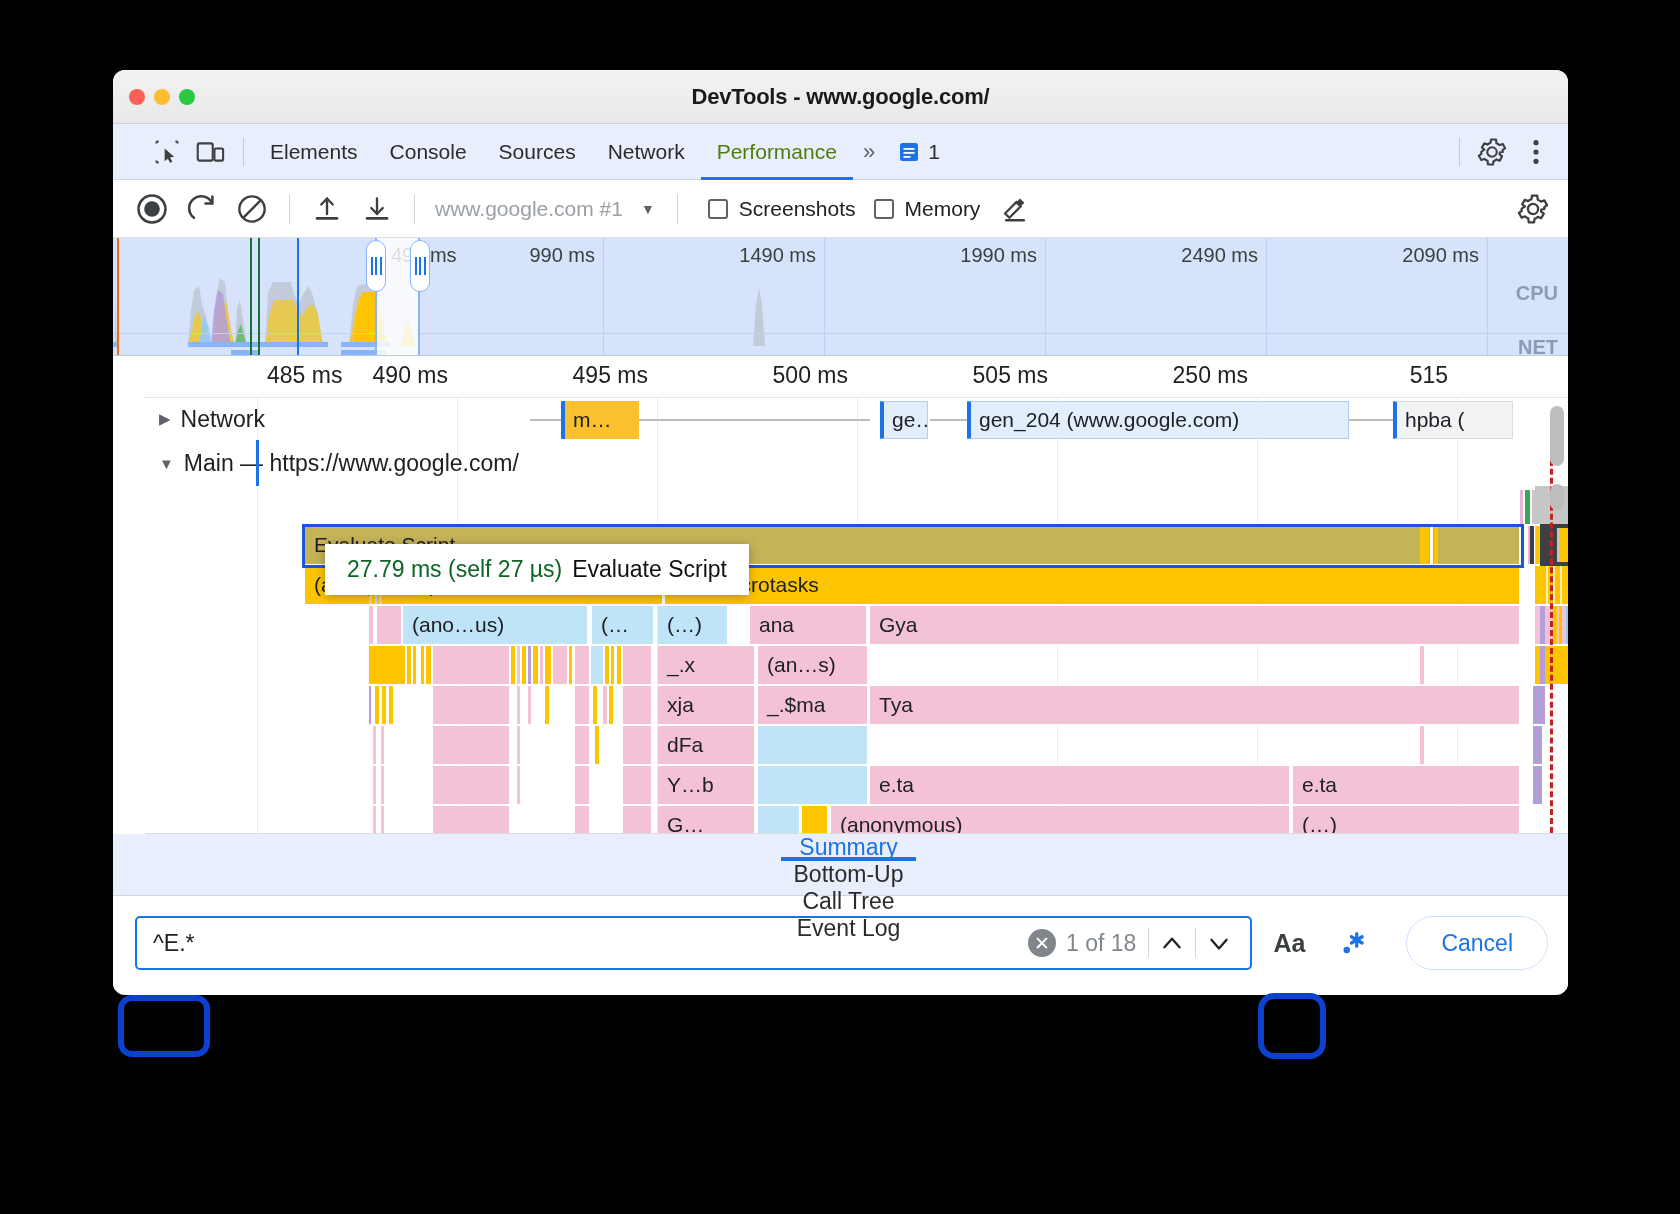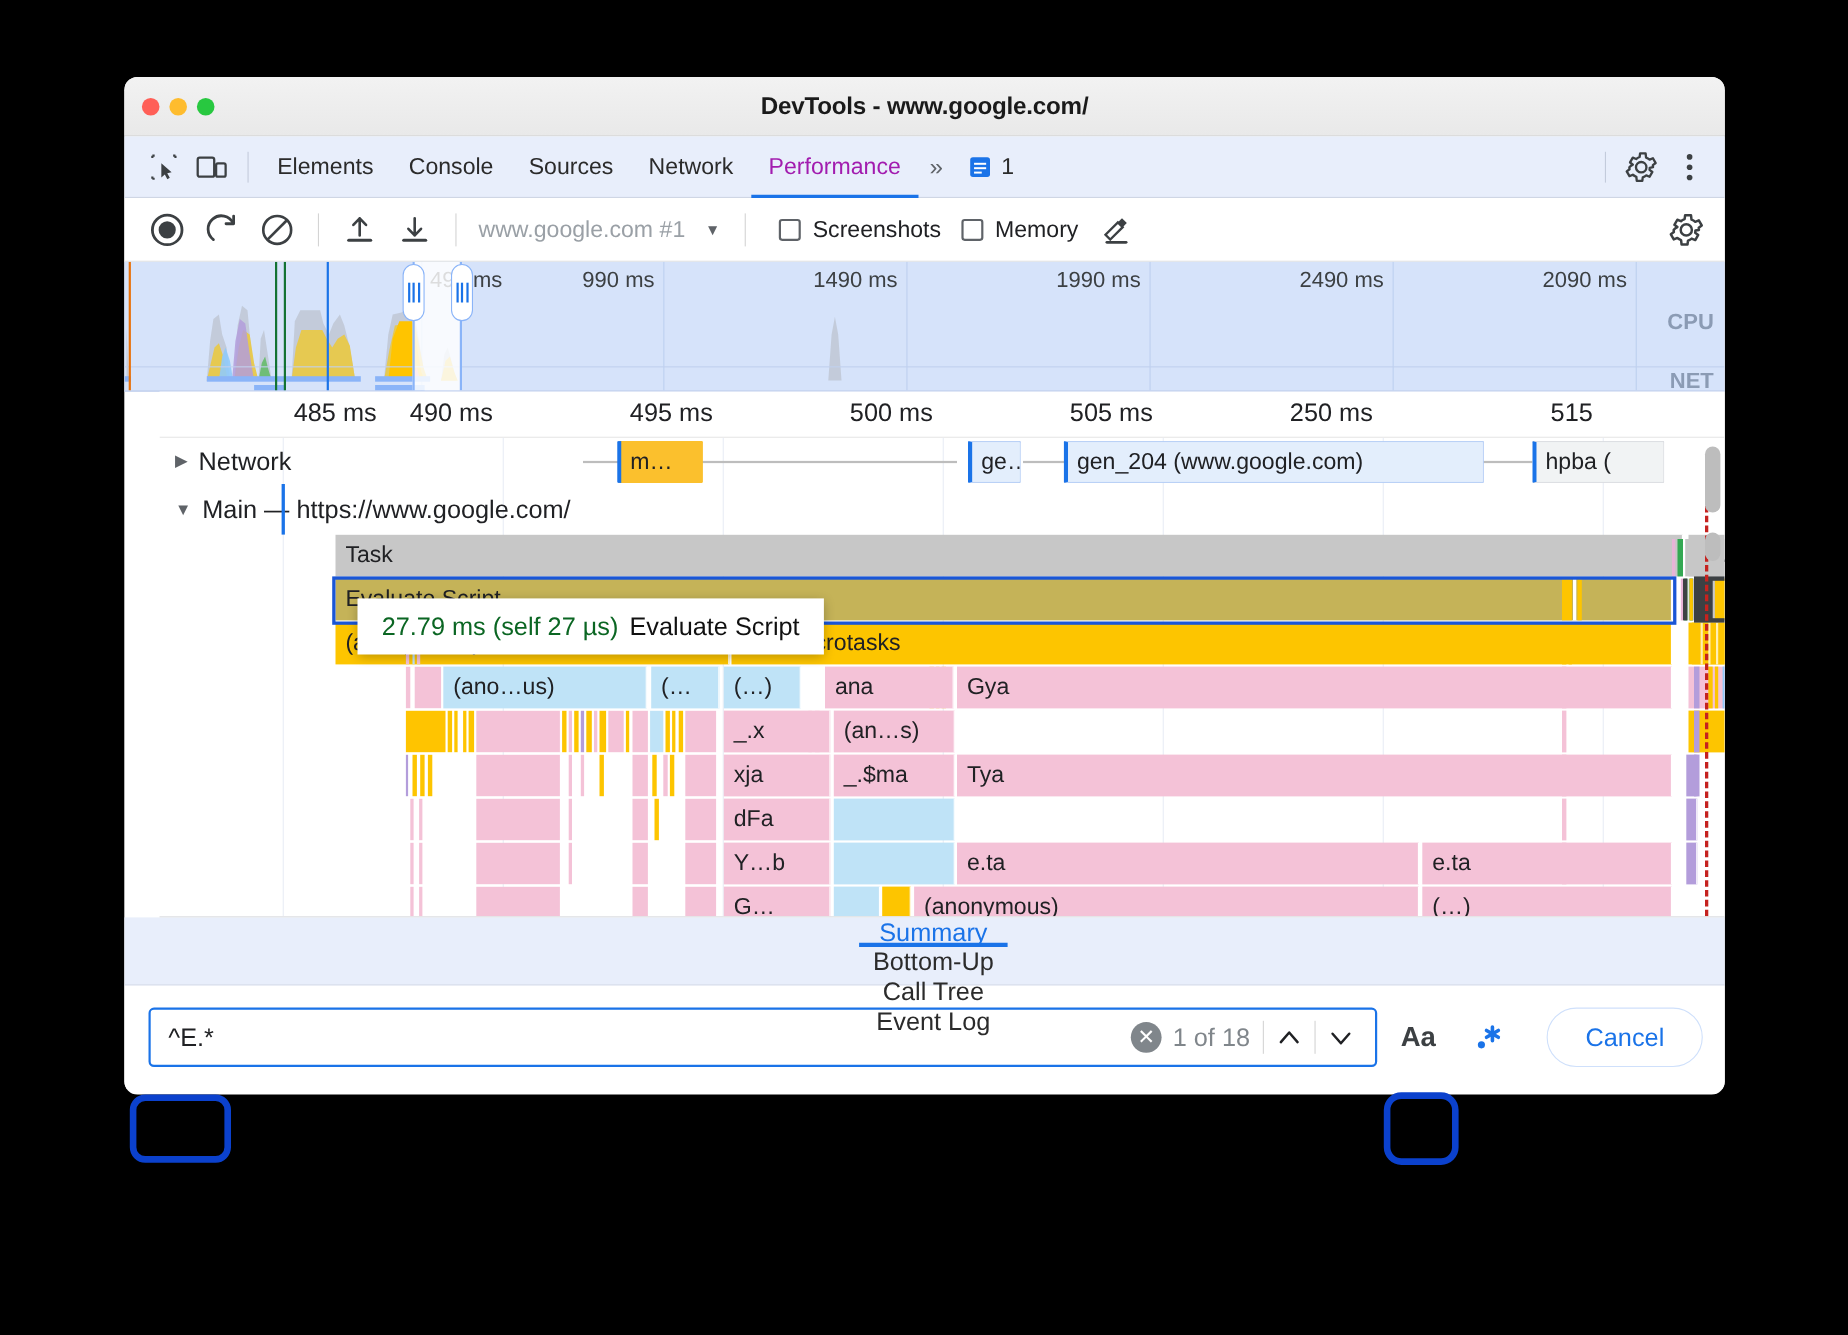--- a/index.html
+++ b/index.html
@@ -38,36 +38,36 @@
     font-size: 22px; font-weight: bold; color: #1a1a1a;
     letter-spacing: -0.2px;
   }
 
   
   #tabstrip {
     height: 56px;
     background: #e8eefb;
     display: flex; align-items: center;
     border-bottom: 1px solid #cfd6e4;
-    padding-left: 14px;
+    padding-left: 32px;
     position: relative;
   }
   .tb-icon {
     width: 44px; height: 40px;
     display: flex; align-items: center; justify-content: center;
     cursor: pointer;
   }
   .tabsep { width: 1px; height: 28px; background: #c3cbdb; margin: 0 10px; }
   .tab {
     font-size: 21px; color: #2b2b2b;
     padding: 0 16px; height: 56px;
     display: flex; align-items: center;
     cursor: pointer; white-space: nowrap;
   }
-  .tab.active { color: #a21caf; box-shadow: inset 0 -3px 0 #1a73e8; }
+  .tab.active { color: #4d7c0f; box-shadow: inset 0 -3px 0 #1a73e8; }
   .chev2 { font-size: 22px; color: #5f6368; padding: 0 10px; cursor: pointer; }
   .issues { display: flex; align-items: center; gap: 7px; padding: 0 12px; cursor: pointer; }
   .issues .cnt { font-size: 21px; color: #2b2b2b; }
   .rightgrp { margin-left: auto; display: flex; align-items: center; padding-right: 10px; }
 
   
   #perftoolbar {
     height: 58px; background: #fff;
     display: flex; align-items: center;
     border-bottom: 1px solid #e0e0e0;
@@ -466,21 +466,20 @@
       <div class="tr-title">
         <span class="tri">▼</span>
         <span>Main — https://www.google.com/</span>
       </div>
     </div>
     <div style="position:absolute;left:111px;top:84px;width:3px;height:46px;background:#1a73e8"></div>
 
     <div style="position:absolute;left:0;top:130px;right:0;bottom:0;overflow:hidden">
 
       <div class="fl-row" style="top:0">
-        <div class="fl-box" style="left:160px;width:1225px;background:#c7c7c7">Task</div>
         <div class="fl-box" style="left:1390px;width:75px;background:#c7c7c7">T…</div>
       </div>
 
       <div class="fl-row" style="top:40px">
         <div class="fl-box" style="left:160px;width:1215px;background:#c5b358">Evaluate Script</div>
         <div class="fl-box" style="left:1390px;width:62px;background:#c7c7c7"></div>
         <div style="position:absolute;left:1386px;top:0;width:3px;height:38px;background:#34a853"></div>
         <div style="position:absolute;left:1391px;top:0;width:3px;height:38px;background:#34a853"></div>
         <div style="position:absolute;left:1383px;top:0;width:2px;height:38px;background:#e8b4d8"></div>
       </div>

